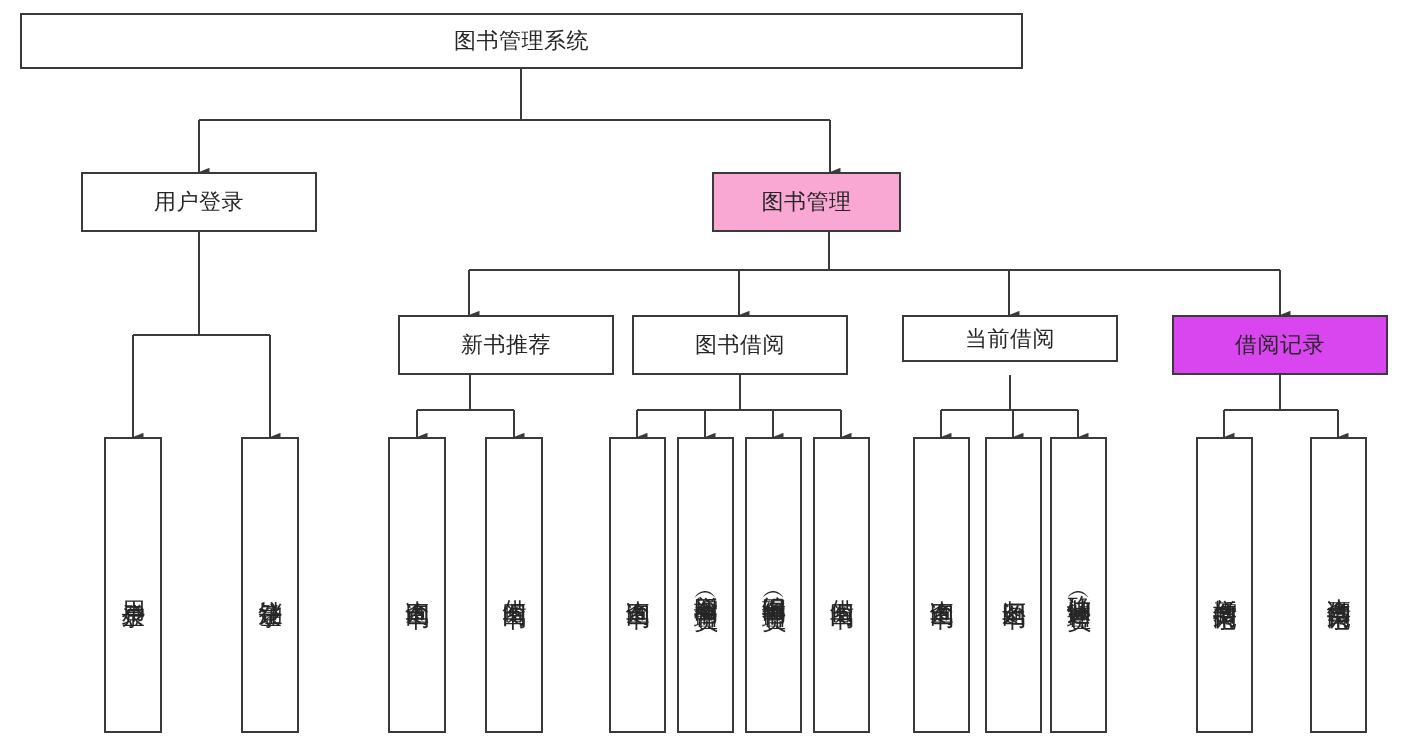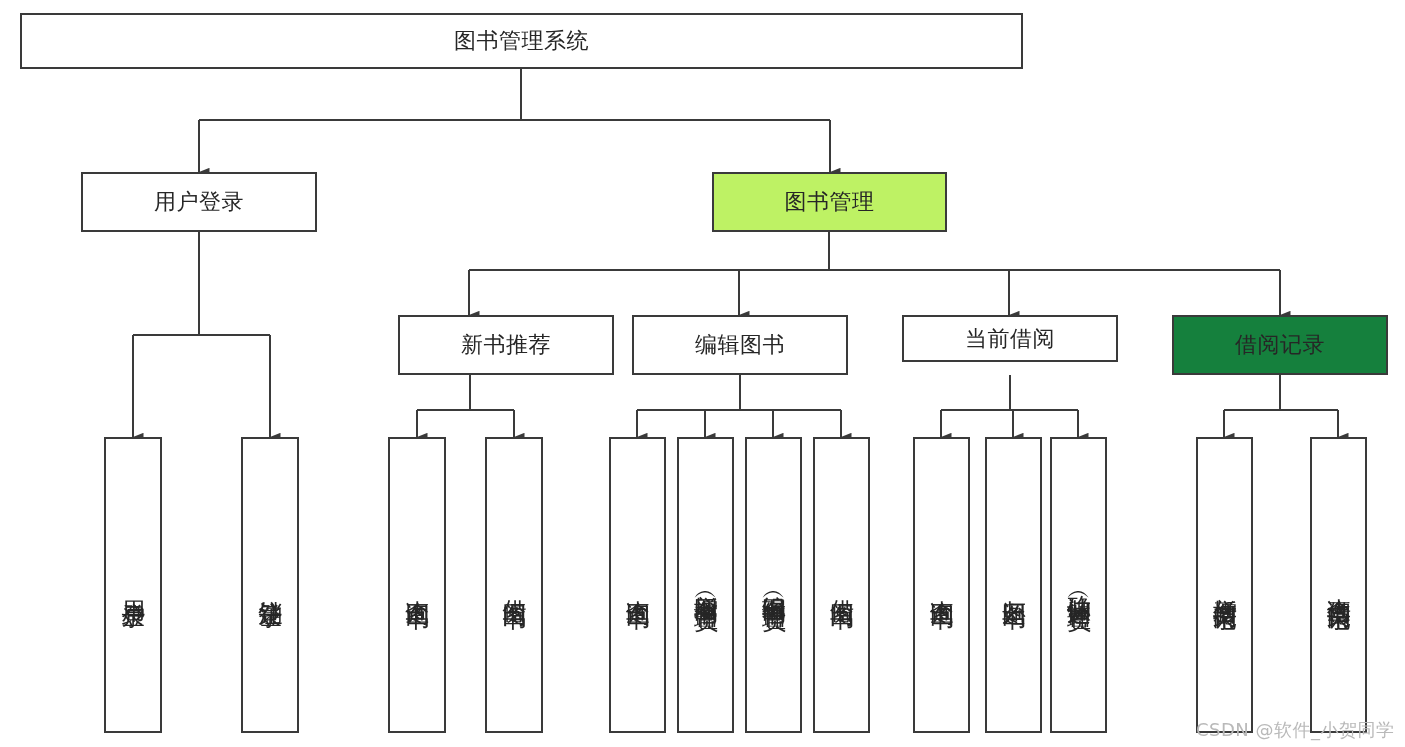--- a/index.html
+++ b/index.html
@@ -118,33 +118,33 @@
       </g>
   </svg>
 
   <div id="node-layer">
       <div class="node horizontal" style="left: 20px; top: 13px; width: 1003px; height: 56px; border-color: rgb(58, 58, 58); background: rgb(255, 255, 255);">
         <span class="label" style="color: rgb(38, 38, 38);">图书管理系统</span>
       </div>
       <div class="node horizontal" style="left: 81px; top: 172px; width: 236px; height: 60px; border-color: rgb(58, 58, 58); background: rgb(255, 255, 255);">
         <span class="label" style="color: rgb(38, 38, 38);">用户登录</span>
       </div>
-      <div class="node horizontal" style="left: 712px; top: 172px; width: 235px; height: 60px; border-color: rgb(58, 58, 58); background: #bef264;">
+      <div class="node horizontal" style="left: 712px; top: 172px; width: 189px; height: 60px; border-color: rgb(58, 58, 58); background: #f9a8d4;">
         <span class="label" style="color: rgb(38, 38, 38);">图书管理</span>
       </div>
       <div class="node horizontal" style="left: 362px; top: 315px; width: 216px; height: 60px; border-color: rgb(58, 58, 58); background: rgb(255, 255, 255); margin-left: 36px;">
         <span class="label" style="color: rgb(38, 38, 38);">新书推荐</span>
       </div>
       <div class="node horizontal" style="left: 632px; top: 315px; width: 216px; height: 60px; border-color: rgb(58, 58, 58); background: rgb(255, 255, 255);">
-        <span class="label" style="color: rgb(38, 38, 38);">编辑图书</span>
+        <span class="label" style="color: rgb(38, 38, 38);">图书借阅</span>
       </div>
       <div class="node horizontal" style="left: 902px; top: 315px; width: 216px; height: 47px; border-color: rgb(58, 58, 58); background: rgb(255, 255, 255);">
         <span class="label" style="color: rgb(38, 38, 38);">当前借阅</span>
       </div>
-      <div class="node horizontal" style="left: 1172px; top: 315px; width: 216px; height: 60px; border-color: rgb(58, 58, 58); background: #15803d;">
+      <div class="node horizontal" style="left: 1172px; top: 315px; width: 216px; height: 60px; border-color: rgb(58, 58, 58); background: #d946ef;">
         <span class="label" style="color: rgb(38, 38, 38);">借阅记录</span>
       </div>
       <div class="node vertical" style="left: 104px; top: 437px; width: 58px; height: 296px; border-color: rgb(58, 58, 58); background: rgb(255, 255, 255);">
         <span class="label" style="color: rgb(38, 38, 38);">用户登录</span>
       </div>
       <div class="node vertical" style="left: 241px; top: 437px; width: 58px; height: 296px; border-color: rgb(58, 58, 58); background: rgb(255, 255, 255);">
         <span class="label" style="color: rgb(38, 38, 38);">注销登录</span>
       </div>
       <div class="node vertical" style="left: 388px; top: 437px; width: 58px; height: 296px; border-color: rgb(58, 58, 58); background: rgb(255, 255, 255);">
         <span class="label" style="color: rgb(38, 38, 38);">查询图书</span>
@@ -174,14 +174,13 @@
         <span class="label" style="color: rgb(38, 38, 38);">确认归还（管理员）</span>
       </div>
       <div class="node vertical" style="left: 1196px; top: 437px; width: 57px; height: 296px; border-color: rgb(58, 58, 58); background: rgb(255, 255, 255);">
         <span class="label" style="color: rgb(38, 38, 38);">新增借阅记录</span>
       </div>
       <div class="node vertical" style="left: 1310px; top: 437px; width: 57px; height: 296px; border-color: rgb(58, 58, 58); background: rgb(255, 255, 255);">
         <span class="label" style="color: rgb(38, 38, 38);">查询借阅记录</span>
       </div>
     </div>
 
-  <div class="watermark" style="left: 1196px; top: 718px; color: rgb(185, 185, 185);">CSDN @软件_小贺同学</div>
 </div>
 
 </body></html>

